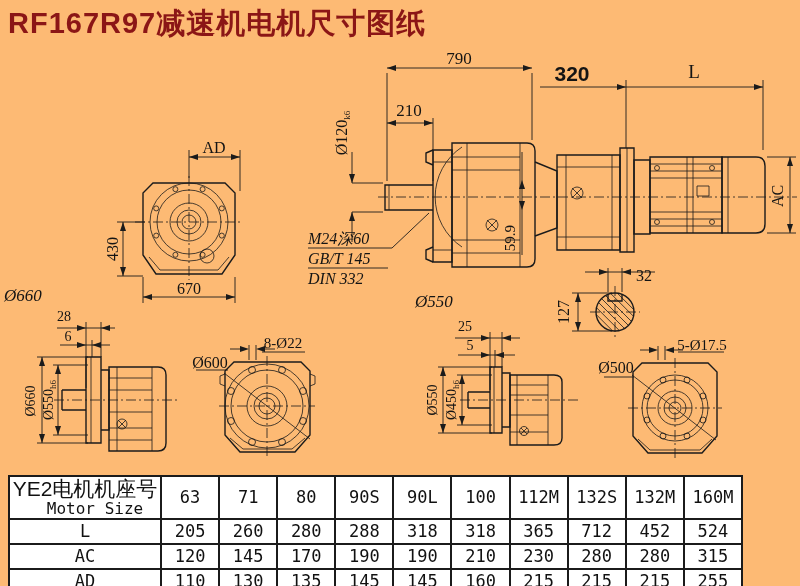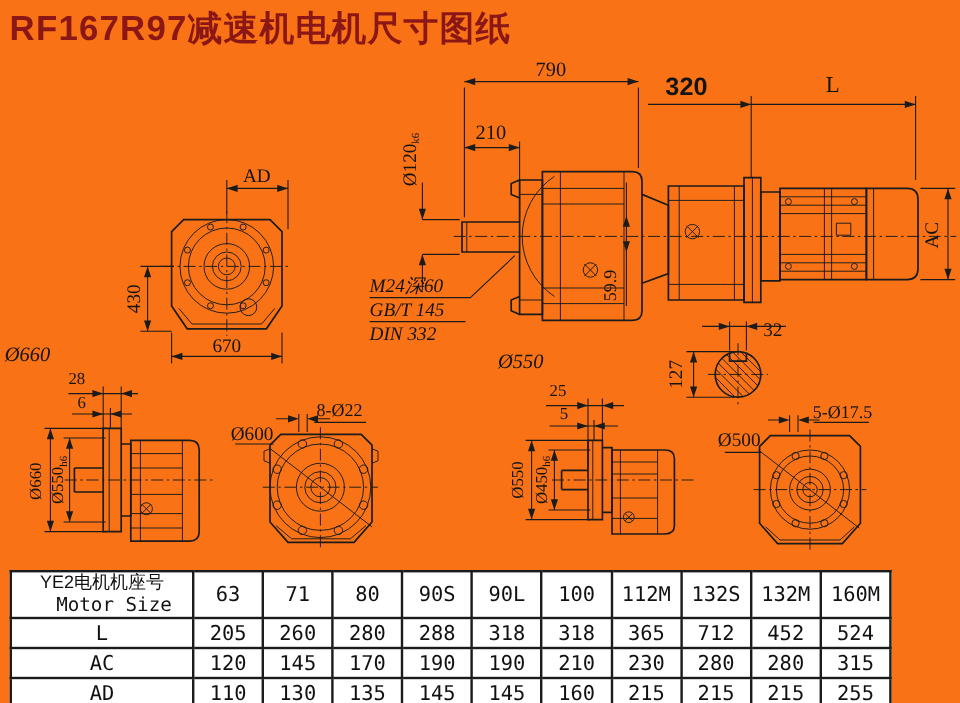--- a/index.html
+++ b/index.html
@@ -1,16 +1,16 @@
 <!DOCTYPE html>
 <html><head>
 <meta charset="utf-8">
 <style>
   html,body{margin:0;padding:0;background:#fff;}
-  #sheet{position:relative;width:800px;height:586px;background:#f97316;overflow:hidden;
+  #sheet{position:relative;width:800px;height:586px;background:#fdba74;overflow:hidden;
          font-family:"Liberation Sans",sans-serif;color:#1a1a1a;}
   svg.lineart{position:absolute;left:0;top:0;stroke:#1b1b1b;fill:none;}
   svg .o{stroke-width:1.4px;}
   svg .d{stroke-width:.8px;}
   svg .dim{stroke-width:.9px;}
   svg .cl{stroke-width:.8px;stroke-dasharray:10 3 2 3;}
   svg .ar{fill:#1b1b1b;stroke:none;}
   #title{position:absolute;left:8px;top:4px;font-size:29px;font-weight:bold;color:#8b1616;
          letter-spacing:1px;white-space:nowrap;}
   #logo{position:absolute;left:64px;top:59px;border:2px solid #523030;background:#fff;
@@ -23,21 +23,21 @@
   .lbl sub{font-size:9px;vertical-align:-3px;}
   .big{font-family:"Liberation Sans",sans-serif;font-weight:bold;font-size:21px;text-align:center;}
   .f17{font-size:17px;} .f19{font-size:19px;} .f14{font-size:14px;} .f16{font-size:16px;}
   #dimtable{position:absolute;left:8px;top:475px;width:735px;border-collapse:collapse;
             table-layout:fixed;background:#fff;}
   #dimtable th,#dimtable td{border:2px solid #1b1b1b;text-align:center;padding:0;
             font-family:"DejaVu Sans Mono",monospace;font-weight:normal;color:#111;}
   #dimtable col.c0{width:152px;}
   #dimtable thead th{height:37px;font-size:17px;}
   #dimtable tbody th,#dimtable tbody td{height:23px;font-size:17px;}
-  .hc .cn{font-family:"Liberation Sans",sans-serif;font-size:15px;line-height:1.1;}
+  .hc .cn{font-family:"Liberation Sans",sans-serif;font-size:21px;line-height:1.1;}
   .hc .en{font-size:16px;line-height:1.1;padding-left:20px;}
 </style>
 </head>
 <body>
 
 <div id="sheet">
 
 <svg class="lineart" width="800" height="586" viewBox="0 0 800 586">
 
   <g>

